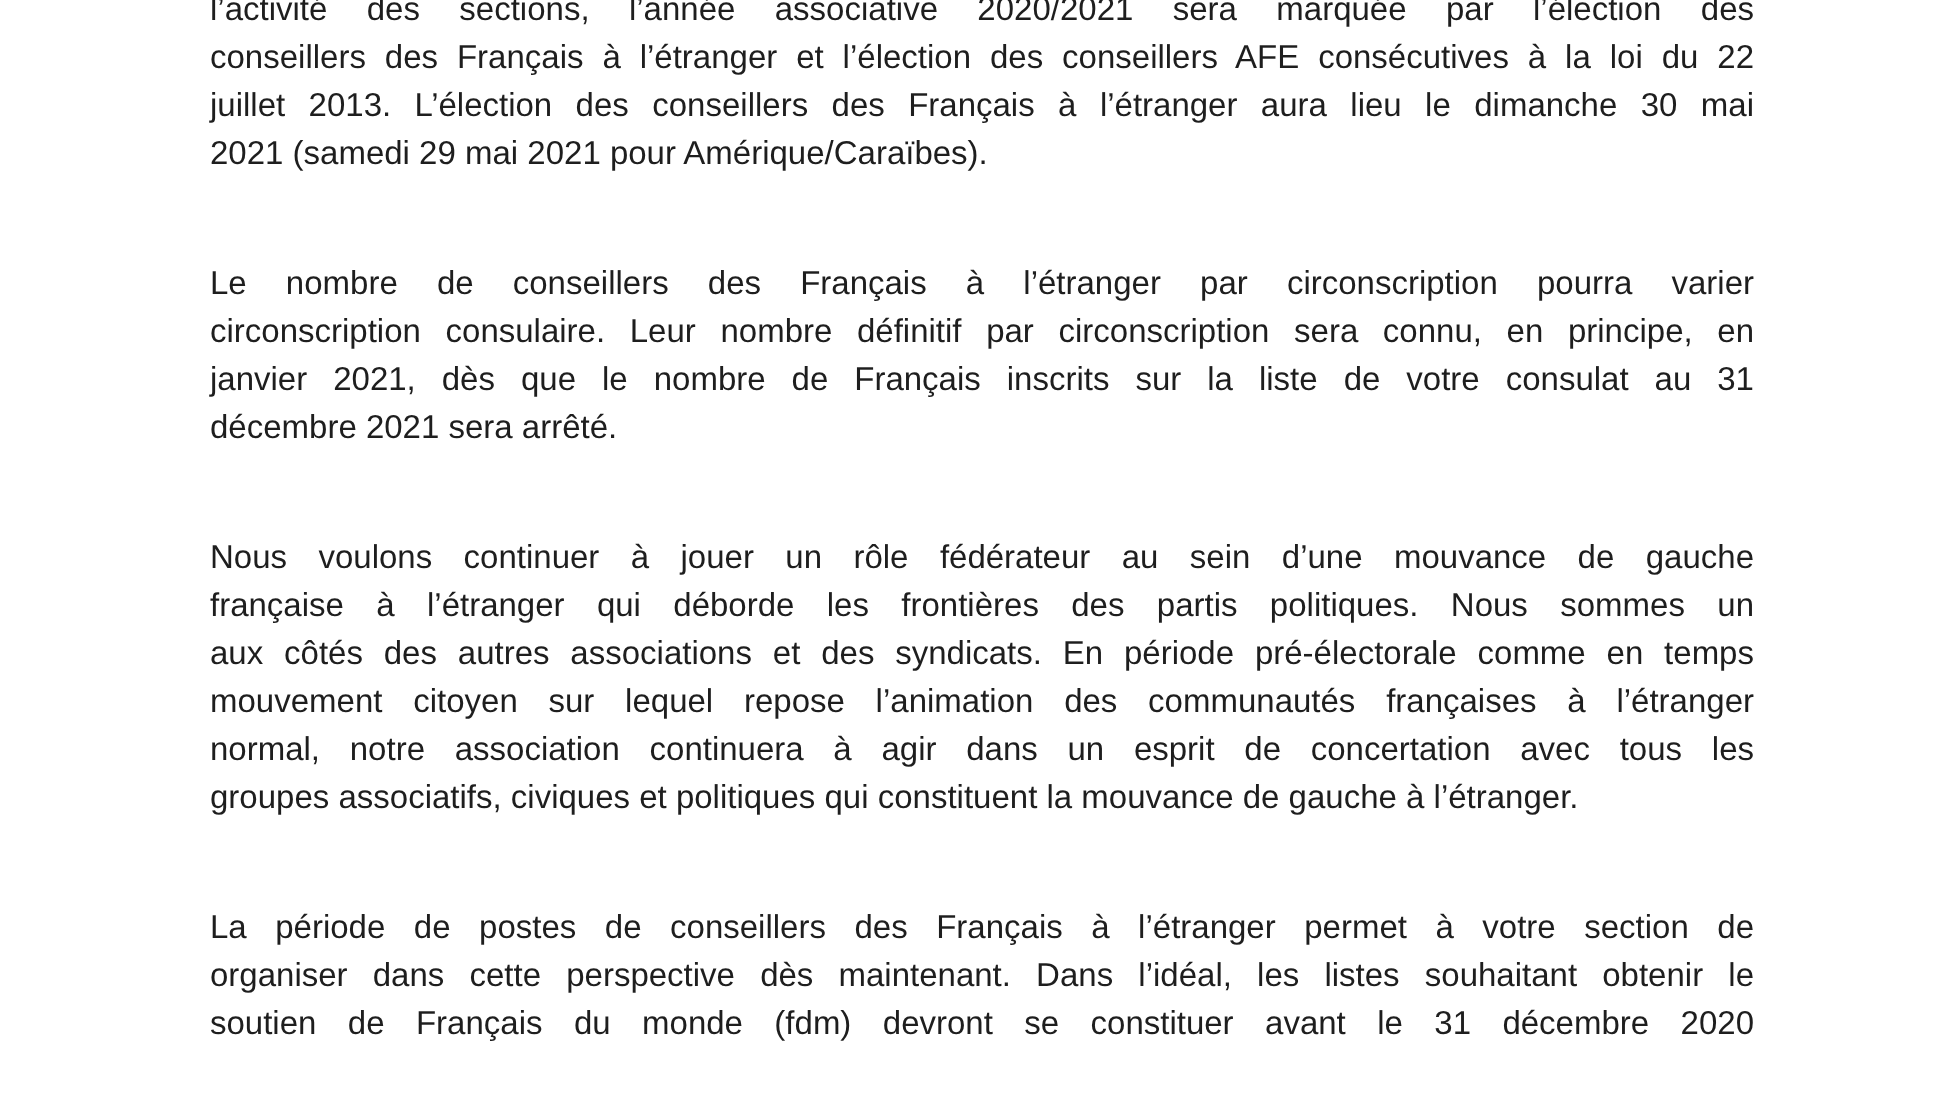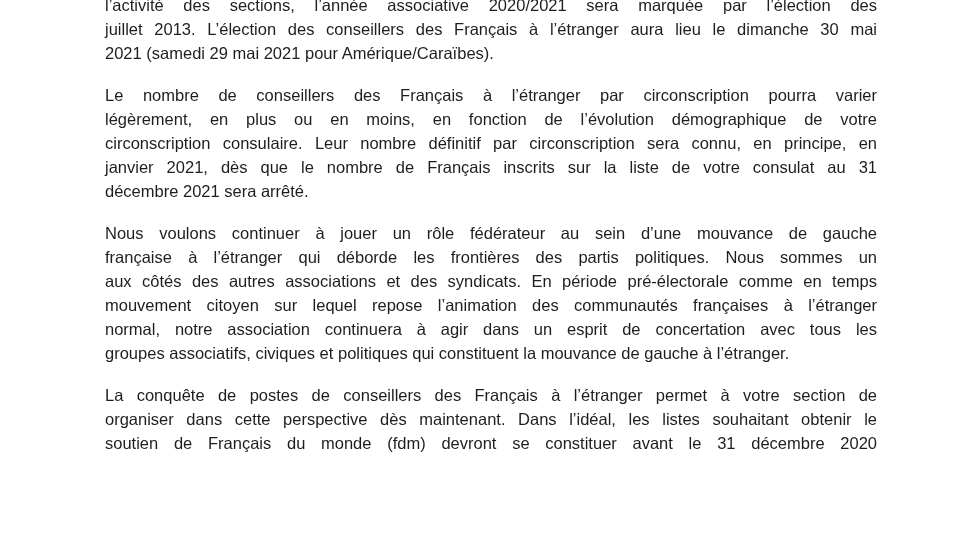--- a/index.html
+++ b/index.html
@@ -20,61 +20,61 @@
     top: -7px;
     width: 772px;
     color: #1e1e1e;
     font-size: 16.5px;
     line-height: 24px;
   }
   .para {
     margin: 0;
   }
   .para.gap-above {
-    margin-top: 18px;
+    margin-top: 41px;
   }
   .line {
     white-space: nowrap;
     text-align: justify;
     text-align-last: justify;
   }
   .line.end {
     text-align-last: left;
   }
 </style>
 </head>
 <body>
 
 <div class="doc">
 
   <div class="para">
     <div class="line">l’activité des sections, l’année associative 2020/2021 sera marquée par l’élection des</div>
+    <div class="line">conseillers des Français à l’étranger et l’élection des conseillers AFE consécutives à la loi du 22</div>
     <div class="line">juillet 2013. L’élection des conseillers des Français à l’étranger aura lieu le dimanche 30 mai</div>
     <div class="line end">2021 (samedi 29 mai 2021 pour Amérique/Caraïbes).</div>
   </div>
 
   <div class="para gap-above">
     <div class="line">Le nombre de conseillers des Français à l’étranger par circonscription pourra varier</div>
-    <div class="line">légèrement, en plus ou en moins, en fonction de l’évolution démographique de votre</div>
     <div class="line">circonscription consulaire. Leur nombre définitif par circonscription sera connu, en principe, en</div>
     <div class="line">janvier 2021, dès que le nombre de Français inscrits sur la liste de votre consulat au 31</div>
     <div class="line end">décembre 2021 sera arrêté.</div>
   </div>
 
   <div class="para">
   </div>
 
   <div class="para gap-above">
     <div class="line">Nous voulons continuer à jouer un rôle fédérateur au sein d’une mouvance de gauche</div>
     <div class="line">française à l’étranger qui déborde les frontières des partis politiques. Nous sommes un</div>
     <div class="line">aux côtés des autres associations et des syndicats. En période pré-électorale comme en temps</div>
     <div class="line">mouvement citoyen sur lequel repose l’animation des communautés françaises à l’étranger</div>
     <div class="line">normal, notre association continuera à agir dans un esprit de concertation avec tous les</div>
     <div class="line end">groupes associatifs, civiques et politiques qui constituent la mouvance de gauche à l’étranger.</div>
   </div>
 
   <div class="para gap-above">
-    <div class="line">La conquête de postes de conseillers des Français à l’étranger permet à votre section de</div>
+    <div class="line">La période de postes de conseillers des Français à l’étranger permet à votre section de</div>
     <div class="line">organiser dans cette perspective dès maintenant. Dans l’idéal, les listes souhaitant obtenir le</div>
     <div class="line">soutien de Français du monde (fdm) devront se constituer avant le 31 décembre 2020</div>
   </div>
 
 </div>
 
 </body></html>

